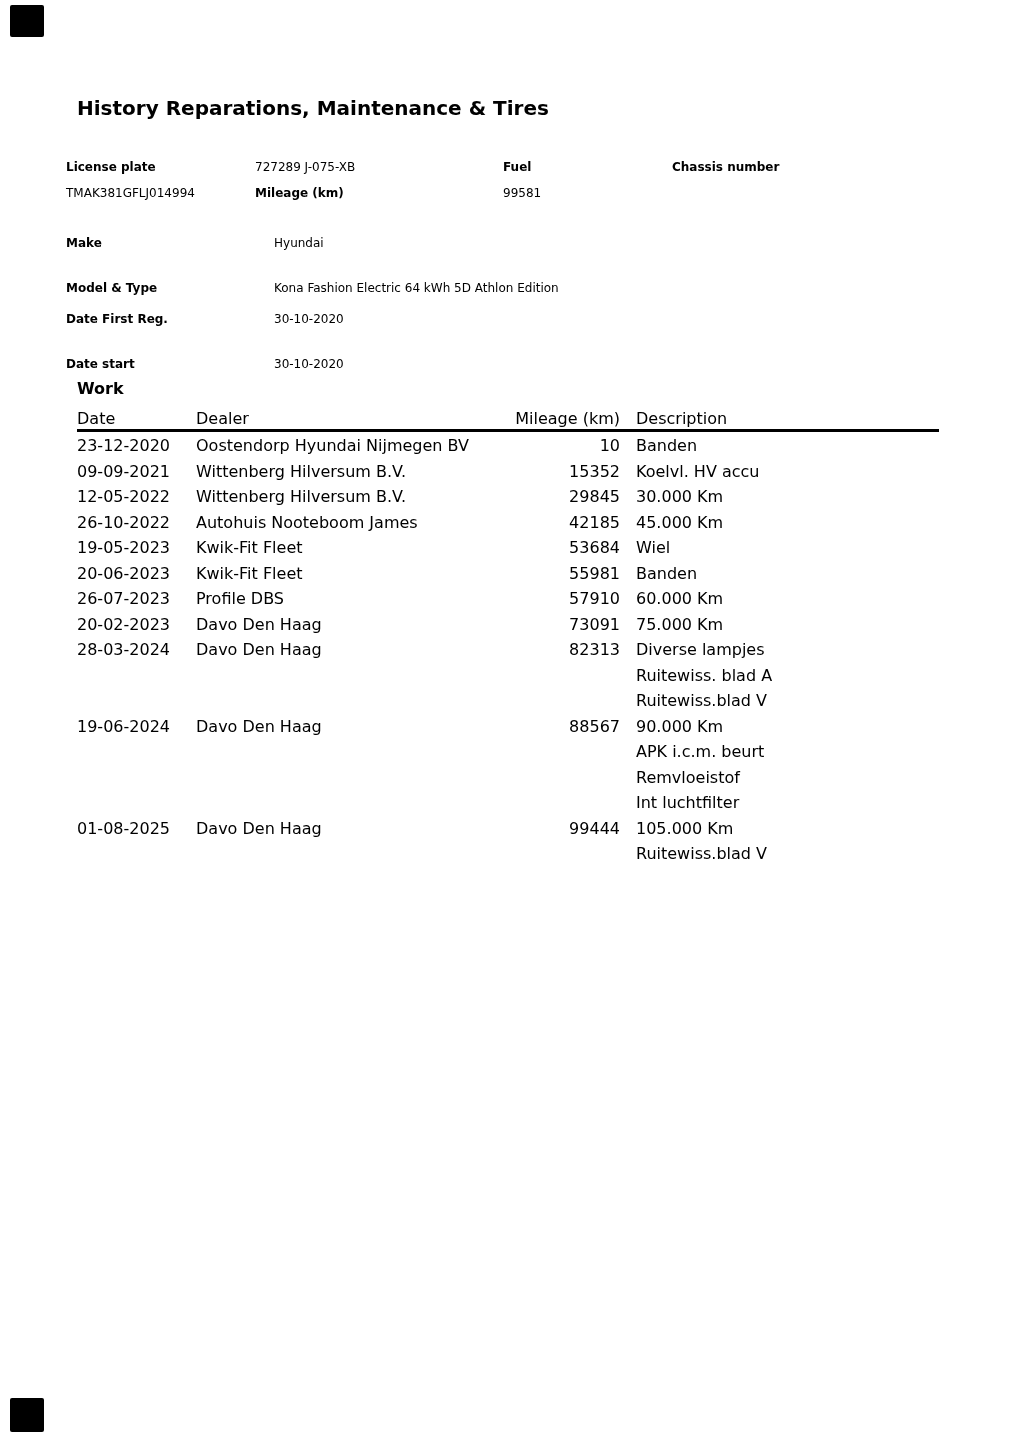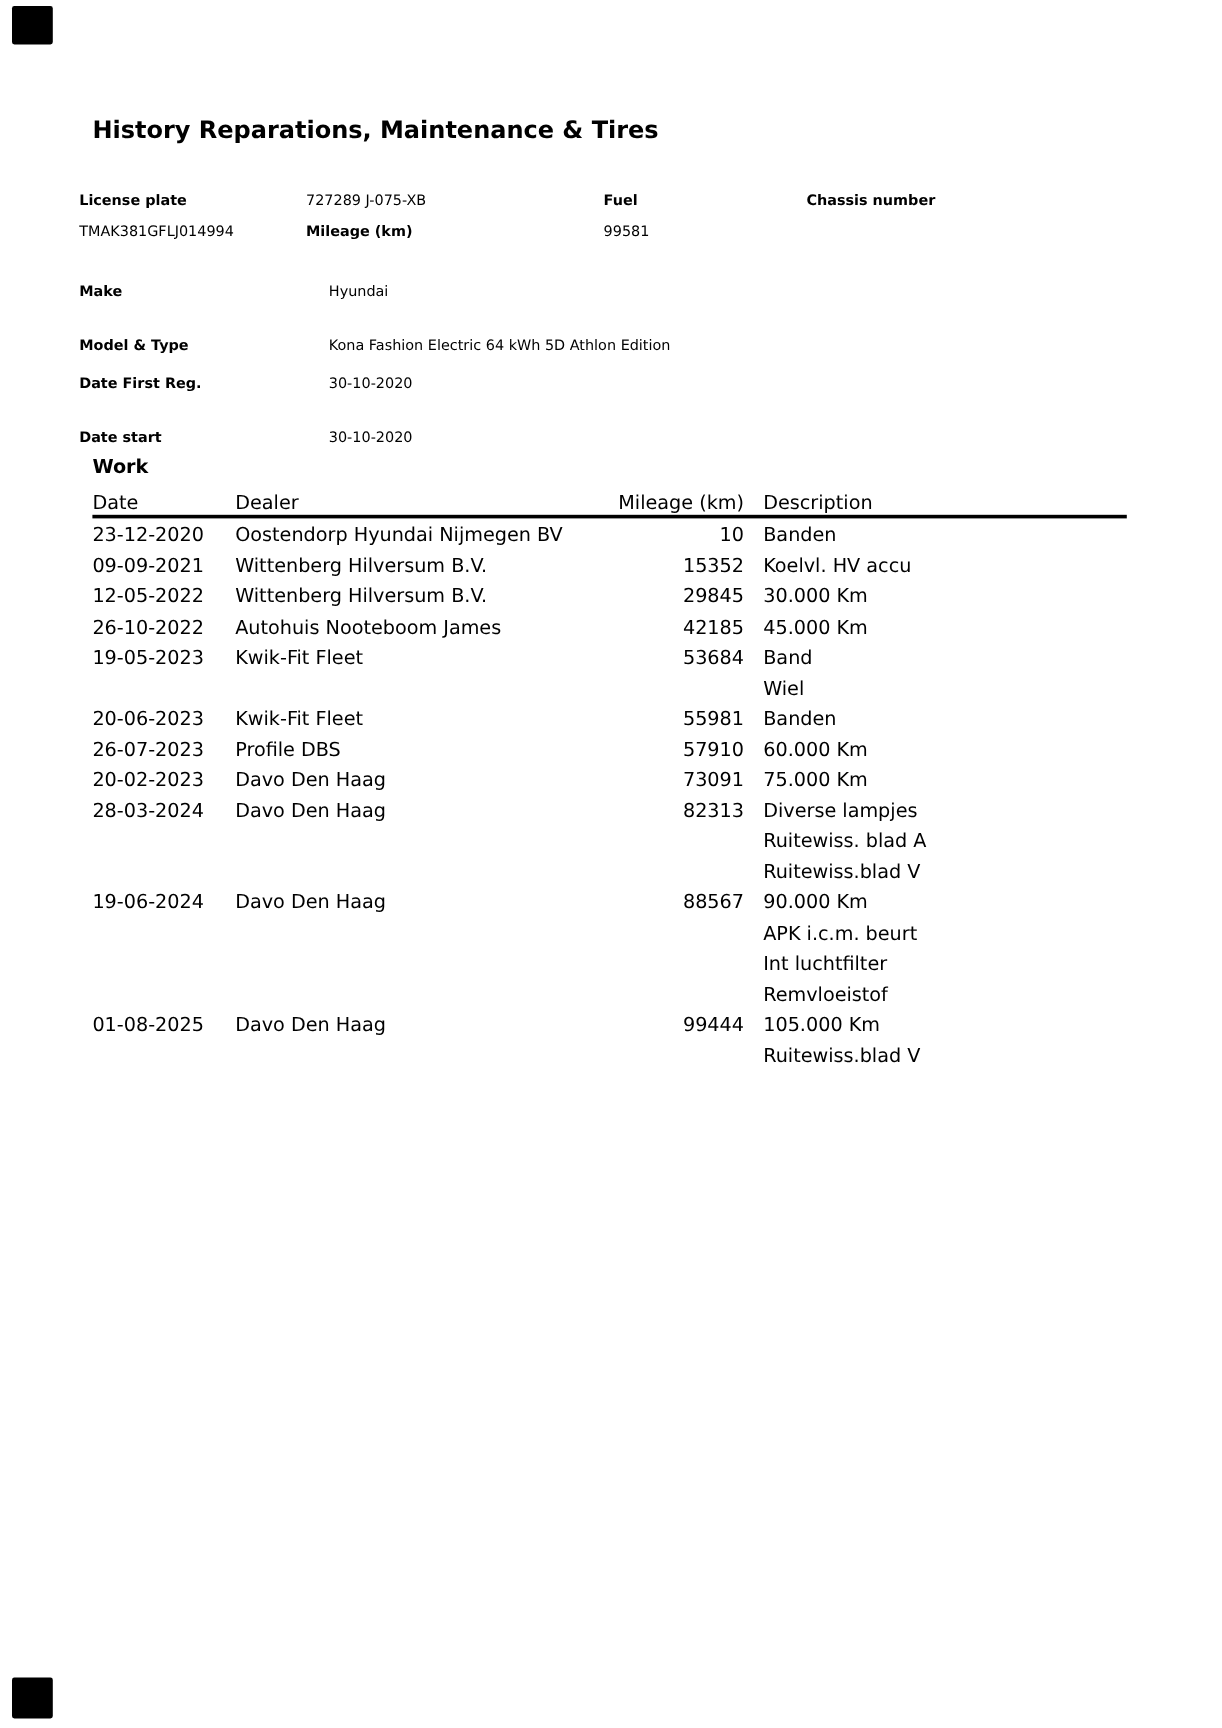--- a/index.html
+++ b/index.html
@@ -144,21 +144,20 @@
         <div class="c-mileage">42185</div>
         <div class="c-desc">
           <div class="">45.000 Km</div>
         </div>
       </div>
       <div class="trow">
         <div class="c-date">19-05-2023</div>
         <div class="c-dealer">Kwik-Fit Fleet</div>
         <div class="c-mileage">53684</div>
         <div class="c-desc">
-          <div class="">Band</div>
           <div class="">Wiel</div>
         </div>
       </div>
       <div class="trow">
         <div class="c-date">20-06-2023</div>
         <div class="c-dealer">Kwik-Fit Fleet</div>
         <div class="c-mileage">55981</div>
         <div class="c-desc">
           <div class="">Banden</div>
         </div>
@@ -189,22 +188,22 @@
           <div class="">Ruitewiss.blad V</div>
         </div>
       </div>
       <div class="trow">
         <div class="c-date">19-06-2024</div>
         <div class="c-dealer">Davo Den Haag</div>
         <div class="c-mileage">88567</div>
         <div class="c-desc">
           <div class="">90.000 Km</div>
           <div class="">APK i.c.m. beurt</div>
+          <div class="">Remvloeistof</div>
           <div class="">Int luchtfilter</div>
-          <div class="">Remvloeistof</div>
         </div>
       </div>
       <div class="trow">
         <div class="c-date">01-08-2025</div>
         <div class="c-dealer">Davo Den Haag</div>
         <div class="c-mileage">99444</div>
         <div class="c-desc">
           <div class="">105.000 Km</div>
           <div class="">Ruitewiss.blad V</div>
         </div>

